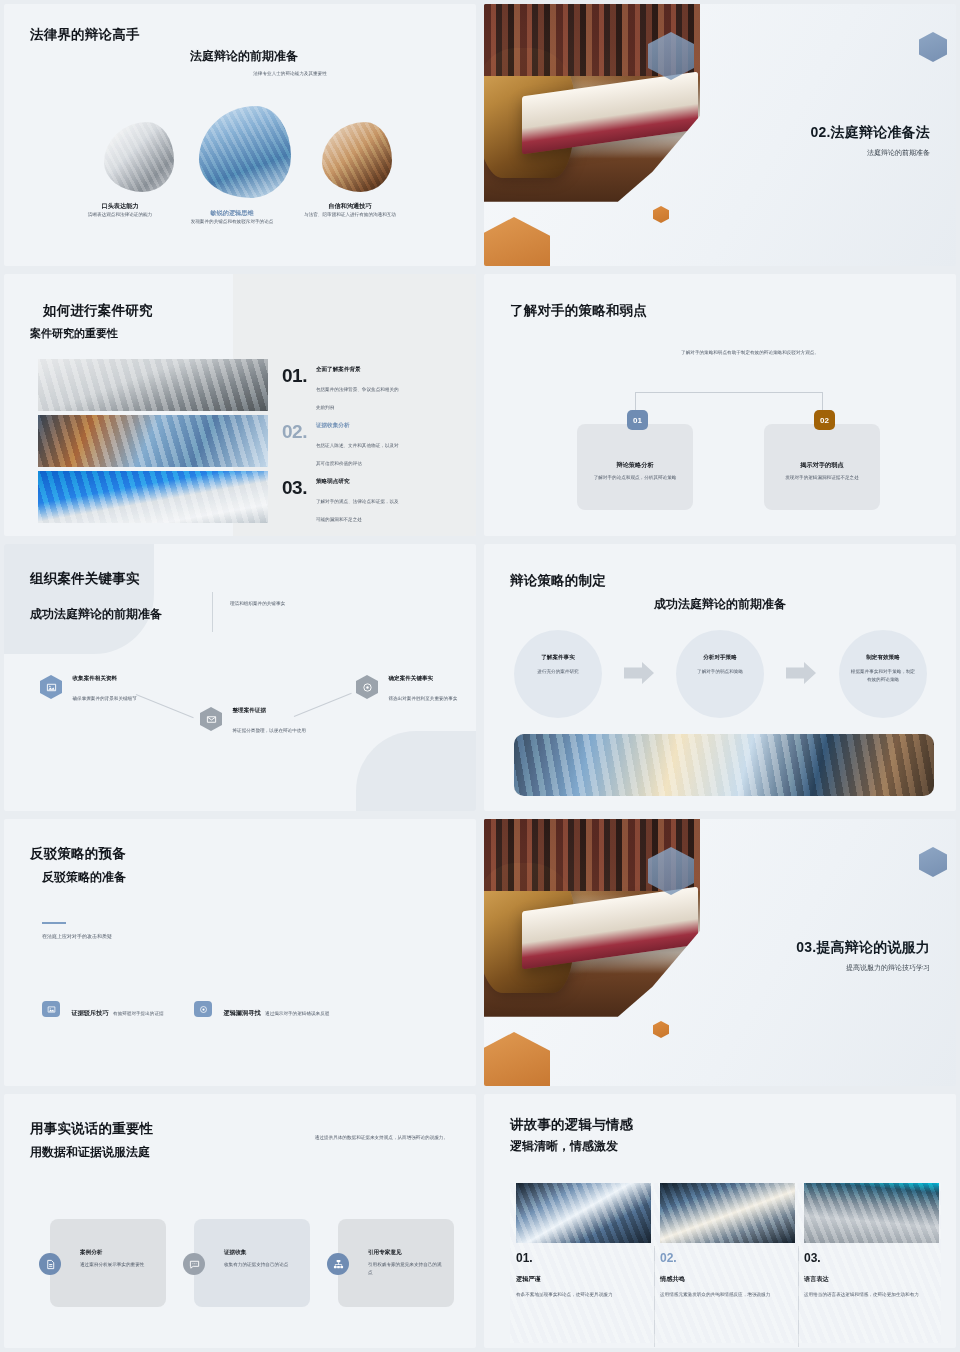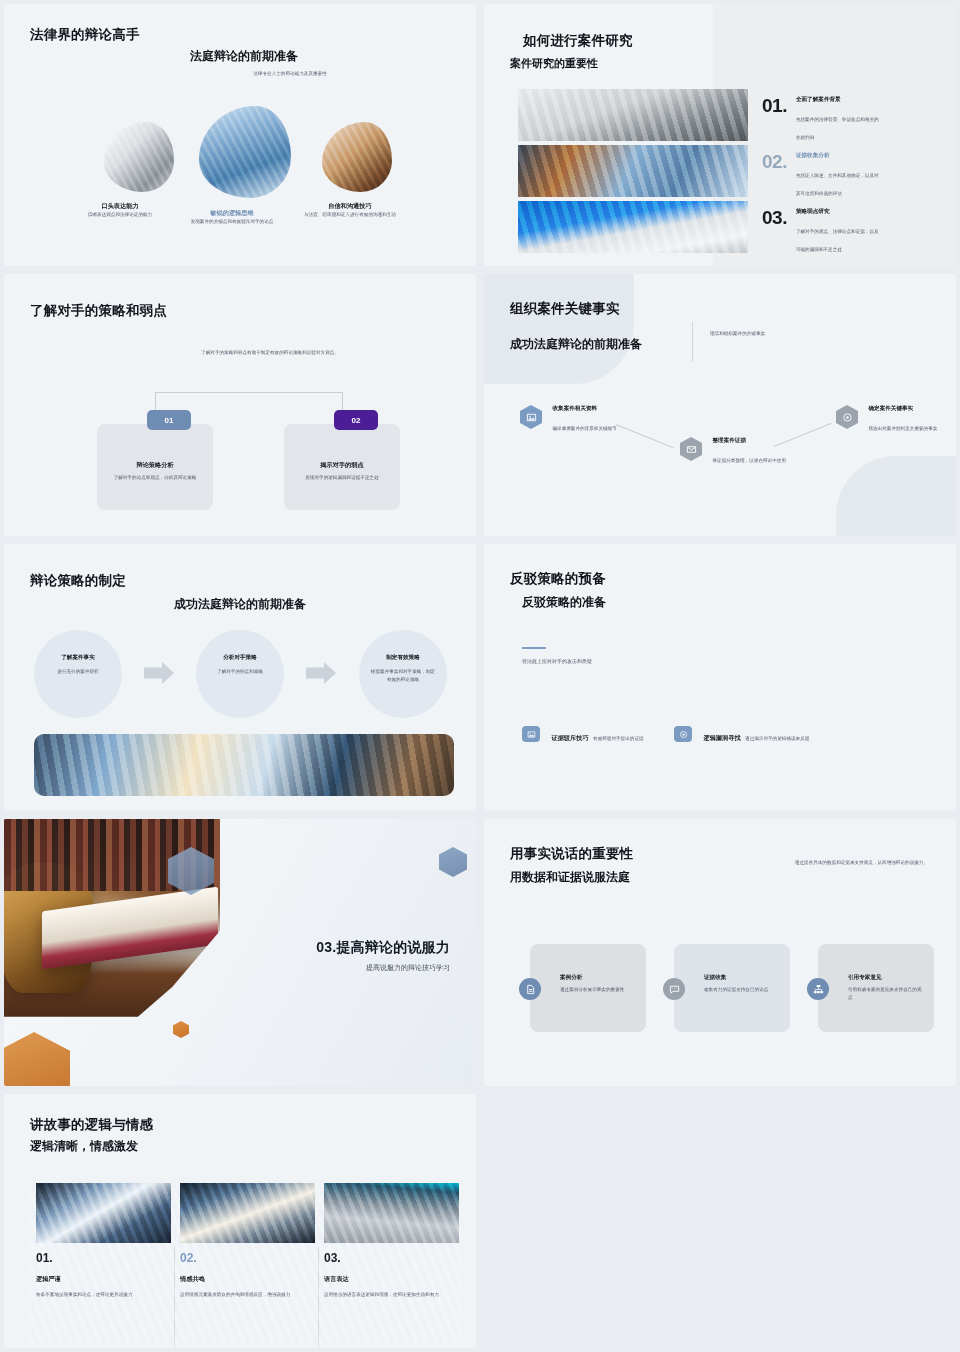--- a/index.html
+++ b/index.html
@@ -135,25 +135,25 @@
   .s3-txt .cap { display:block; margin-bottom: 3px; }
 
   
   .s4-t { position: absolute; left: 26px; top: 28px; }
   .s4-h { position: absolute; left: 0; right: 0; top: 55px; text-align: center; }
   .s4-p { position: absolute; left: 120px; right: 60px; top: 75px; text-align: center; }
   .s4-card { position: absolute; width: 116px; height: 86px; top: 150px;
     background: #e2e5e9; border-radius: 8px; }
   .s4-card.c1 { left: 93px; }
   .s4-card.c2 { left: 280px; }
-  .s4-badge { position: absolute; top: -14px; width: 44px; height: 20px;
+  .s4-badge { position: absolute; top: -14px; width: 21px; height: 20px;
     border-radius: 5px; color: #fff; font-size: 8px; font-weight: bold;
     display: flex; align-items: center; justify-content: center; }
   .s4-badge.b1 { left: 50px; background: #6f8cb3; }
-  .s4-badge.b2 { left: 50px; background: #4c1d95; }
+  .s4-badge.b2 { left: 50px; background: #a16207; }
   .s4-card .cap6 { position: absolute; left: 0; right: 0; top: 37px; text-align: center; }
   .s4-card .tiny { position: absolute; left: 10px; right: 10px; top: 50px; text-align: center; }
 
   
   .s5-blob { position: absolute; left: -40px; top: -30px; width: 190px; height: 140px;
     background: #e4e9ee; border-radius: 0 0 60px 0; }
   .s5-blob2 { position: absolute; right: -30px; bottom: -20px; width: 150px; height: 100px;
     background: #e4e9ee; border-radius: 60px 0 0 0; }
   .s5-t { position: absolute; left: 26px; top: 26px; }
   .s5-s { position: absolute; left: 26px; top: 62px; }
@@ -256,20 +256,35 @@
         <div class="cap6 accent-blue">敏锐的逻辑思维</div>
         <div class="tiny">发现案件的关键点和有效驳斥对手的论点</div>
       </div>
       <div class="s1-c s1-c3">
         <div class="cap6">自信和沟通技巧</div>
         <div class="tiny">与法官、陪审团和证人进行有效的沟通和互动</div>
       </div>
     </div>
   </div>
 
+  <div class="slide sec">
+    <div class="slide-inner">
+      <div class="sec-photo">
+        <div class="sec-shelf"></div>
+      </div>
+      <div class="hexa hex-blue-lg"></div>
+      <div class="hexa hex-blue-sm"></div>
+      <div class="hexa hex-orange-sm"></div>
+      <div class="hexa hex-orange-lg"></div>
+      <div class="sec-h">
+        <div class="t">02.法庭辩论准备法</div>
+        <div class="s">法庭辩论的前期准备</div>
+      </div>
+    </div>
+  </div>
 
   <div class="slide">
     <div class="slide-inner">
       <div class="s3-band"></div>
       <div class="h-title s3-t">如何进行案件研究</div>
       <div class="h-sub s3-s">案件研究的重要性</div>
 
       <div class="imgstrip i1"></div>
       <div class="imgstrip i2"></div>
       <div class="imgstrip i3"></div>

